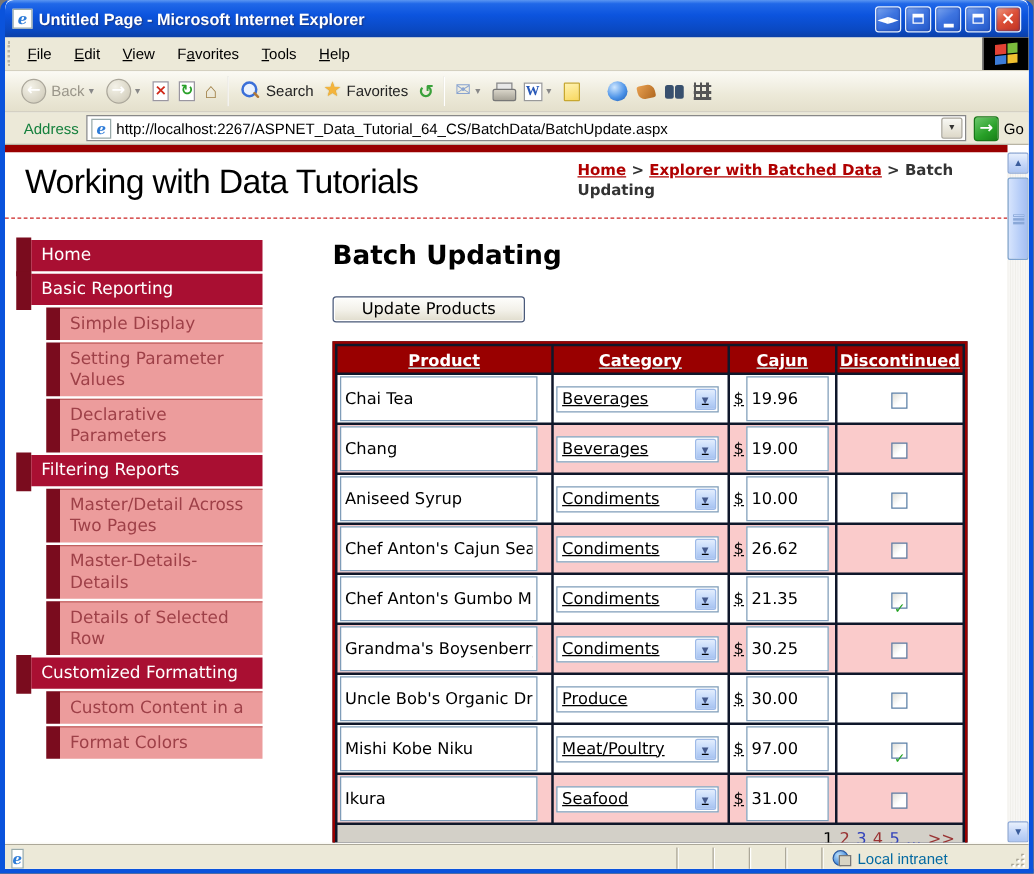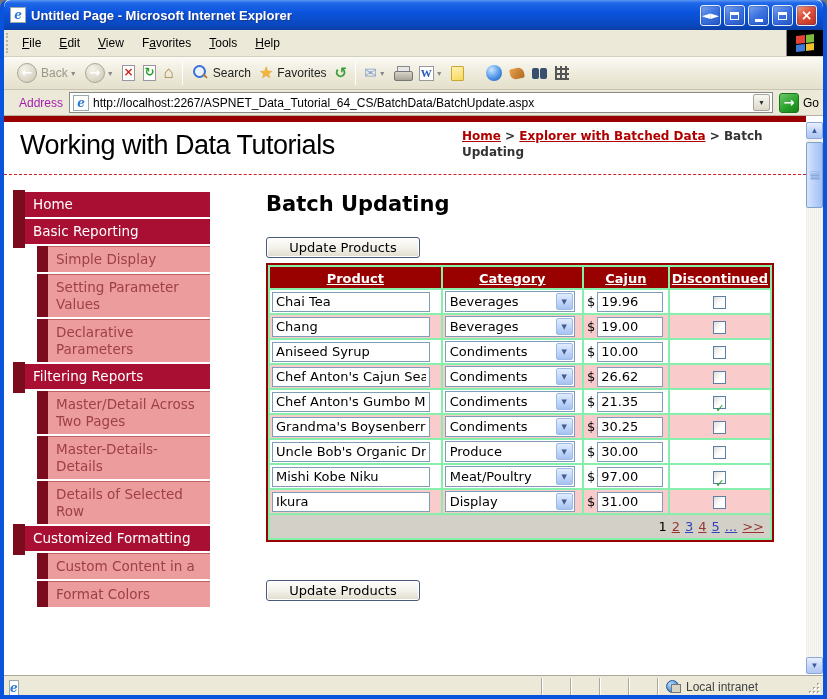--- a/index.html
+++ b/index.html
@@ -91,21 +91,21 @@
   .word-i { width:15px; height:15px; background:#fff; border:1px solid #999; color:#2858B8; font: bold 11px/13px "Liberation Serif", serif; text-align:center; }
   .note-i { width:13px; height:15px; background:linear-gradient(160deg,#FFF2B0,#F8D860); border:1px solid #C8A830; border-radius:1px; }
   .sphere { width:16px; height:16px; border-radius:50%; background: radial-gradient(circle at 35% 30%, #CDE6FF, #4E94E8 55%, #1858B0); }
   .orange-i { width:14px; height:11px; background:linear-gradient(135deg,#E8A050,#B06820); border-radius:2px 6px 2px 6px; transform:rotate(-12deg); }
   .binoc { display:flex; gap:1px; }
   .binoc i { width:7px; height:11px; background:#38506E; border-radius:2px; display:block; }
   .grid-i { width:14px; height:14px;
     background-image: repeating-linear-gradient(0deg,#555 0 2px,transparent 2px 5px), repeating-linear-gradient(90deg,#555 0 2px,transparent 2px 5px); }
   
   .addressbar { height:26px; background:#ECE9D8; display:flex; align-items:center; border-bottom:1px solid #B8B4A4; padding:2px 4px 2px 0; }
-  .addr-label { font:12px "Liberation Sans", sans-serif; color:#a21caf; margin:0 6px 0 6px; }
+  .addr-label { font:12px "Liberation Sans", sans-serif; color:#15803d; margin:0 6px 0 6px; }
   .addr-input { flex:1; height:21px; background:#fff; border:1px solid #888; display:flex; align-items:center; padding:0 2px; }
   .addr-input .ie-doc-icon { margin:0 4px 0 1px; }
   .addr-url { flex:1; font:12px "Liberation Sans", sans-serif; color:#000; white-space:nowrap; overflow:hidden; }
   .addr-drop { width:17px; height:17px; background:linear-gradient(180deg,#F8F8F4,#DDD8C8); border:1px solid #A8A498; border-radius:2px; text-align:center; font-size:7px; line-height:16px; color:#333; }
   .go-btn { display:flex; align-items:center; margin-left:6px; }
   .go-box { width:20px; height:20px; border-radius:3px; background:linear-gradient(145deg,#6CC86C,#28A028 60%,#188018); border:1px solid #187818; color:#fff; text-align:center; font: bold 13px/18px "DejaVu Sans", sans-serif; }
   .go-text { font:12px "Liberation Sans", sans-serif; margin-left:4px; color:#000; }
   
   .viewport { position:relative; height:558px; background:#fff; overflow:hidden; }
   .red-band { height:6px; background:#990000; margin-right:17px; }
@@ -125,27 +125,27 @@
   
   .main { margin-left:56px; margin-top:17px; width:508px; font-family:"DejaVu Sans", sans-serif; }
   .page-heading { font: bold 21px "DejaVu Sans", sans-serif; color:#000; }
   .xp-button {
     display:inline-block; margin-top:21px; width:154px; height:21px;
     border:1px solid #4A5A7A; border-radius:3px;
     background: linear-gradient(180deg,#FEFEFC 0%,#F2F0E8 55%,#E0DCCC 100%);
     font: 13px/19px "DejaVu Sans", sans-serif; color:#000; text-align:center;
     box-shadow: inset 0 0 0 1px #fff;
   }
-  .grid-table { margin-top:5px; border-collapse:separate; border-spacing:2px; background:#86efac; border:2px solid #990000; width:508px; }
+  .grid-table { margin-top:15px; border-collapse:separate; border-spacing:2px; background:#0f172a; border:2px solid #990000; width:508px;text-decoration:underline; }
   .grid-table th { background:#990000; height:18px; padding:1px 2px; }
   .grid-table th a { color:#fff; font: bold 13px "DejaVu Sans", sans-serif; text-decoration:underline; }
   .grid-table td { height:23px; padding:1px 2px; background:#fff; }
   .grid-table tr.alt td { background:#FACBCB; }
   .col-product { width:172px; } .col-category { width:140px; } .col-price { width:86px; } .col-disc { width:100px; text-align:center; }
-  .txt-input { width:158px; height:20px; border:1px solid #7F9DB9; font: 13px "DejaVu Sans", sans-serif; padding:0 3px; color:#000; background:#fff; }
+  .txt-input { width:158px; height:36px; border:1px solid #7F9DB9; font: 13px "DejaVu Sans", sans-serif; padding:0 3px; color:#000; background:#fff; }
   .price-input { width:66px; }
   .dollar { font: 13px "DejaVu Sans", sans-serif; margin:0 2px 0 1px; }
   .fake-select { display:flex; align-items:center; width:130px; height:21px; border:1px solid #7F9DB9; background:#fff; }
   .fs-value { flex:1; font: 13px "DejaVu Sans", sans-serif; padding-left:4px; white-space:nowrap; overflow:hidden; }
   .fs-arrow { width:17px; height:17px; margin:1px; border-radius:2px;
     background: linear-gradient(180deg,#E2EDFD 0%,#C2D8FA 50%,#A6C2F0 100%);
     border:1px solid #9EBAE8; color:#44598C; text-align:center; font-size:7px; line-height:16px; }
   .cb { display:inline-block; width:13px; height:13px; border:1px solid #5B7FA6; background:linear-gradient(135deg,#DEDED8,#FFFFFF 55%); text-align:center; vertical-align:middle; }
   .cb.checked::after { content:"✓"; color:#1FA11F; font: bold 11px/12px "DejaVu Sans", sans-serif; }
   .pager-cell { background:#D3D0C8 !important; text-align:right; padding-right:6px !important; font: 13px "DejaVu Sans", sans-serif; }
@@ -164,21 +164,21 @@
     box-shadow: 0 0 0 0.5px #8AA8D8, 0 3px 0 0.5px #8AA8D8, 0 6px 0 0.5px #8AA8D8; }
   
   .statusbar { height:24px; background:#ECE9D8; border-top:1px solid #fff; box-shadow: inset 0 1px 0 #ACA899; display:flex; align-items:center; }
   .sb-pane-icon { width:26px; padding-left:5px; }
   .sb-flex { flex:1; }
   .sb-div { width:29px; height:18px; border-left:1px solid #ACA899; box-shadow: inset 1px 0 0 #fff; }
   .sb-zone { width:150px; height:18px; border-left:1px solid #ACA899; box-shadow: inset 1px 0 0 #fff; display:flex; align-items:center; padding-left:8px; }
   .zone-icon { position:relative; width:15px; height:13px; margin-right:5px; }
   .zone-icon::before { content:""; position:absolute; left:0; top:0; width:11px; height:11px; border-radius:50%; background: radial-gradient(circle at 35% 30%,#BCE0FC,#3E86D8 70%); border:1px solid #2858A0; }
   .zone-icon::after { content:""; position:absolute; right:0; bottom:0; width:8px; height:7px; background:#D8D4C4; border:1px solid #777; }
-  .zone-text { font: 12px "Liberation Sans", sans-serif; color:#404040; }
+  .zone-text { font: 12px "Liberation Sans", sans-serif; color:#0369a1; }
   .resize-grip { width:16px; height:18px; position:relative; }
   .resize-grip::after { content:""; position:absolute; right:3px; bottom:2px; width:2px; height:2px; background:#fff;
     box-shadow: -1px -1px 0 #A8A494, 0 -4px 0 #fff, -1px -5px 0 #A8A494, -4px 0 0 #fff, -5px -1px 0 #A8A494, 0 -8px 0 #fff, -1px -9px 0 #A8A494, -8px 0 0 #fff, -9px -1px 0 #A8A494, -4px -4px 0 #fff, -5px -5px 0 #A8A494; }
 </style>
 </head>
 <body>
 
 <div class="window">
 
   <div class="titlebar">
@@ -453,21 +453,21 @@
                     <span class="fs-arrow">▼</span>
                   </span>
                 </td>
             <td class="col-price"><span class="dollar">$</span><input class="txt-input price-input" value="97.00" style=""></td>
             <td class="col-disc"><span class="cb checked"></span></td>
           </tr>
           <tr class="alt">
             <td class="col-product"><input class="txt-input" value="Ikura" style=""></td>
             <td class="col-category">
                   <span class="fake-select">
-                    <span class="fs-value">Display</span>
+                    <span class="fs-value">Seafood</span>
                     <span class="fs-arrow">▼</span>
                   </span>
                 </td>
             <td class="col-price"><span class="dollar">$</span><input class="txt-input price-input" value="31.00" style=""></td>
             <td class="col-disc"><span class="cb"></span></td>
           </tr>
 
           <tr>
             <td class="pager-cell" colspan="4">
               <span class="pg-cur">1</span><a href="#" class="pg pg-r">2</a><a href="#" class="pg pg-b">3</a><a href="#" class="pg pg-r">4</a><a href="#" class="pg pg-b">5</a><a href="#" class="pg pg-b">...</a><a href="#" class="pg pg-r">&gt;&gt;</a>

